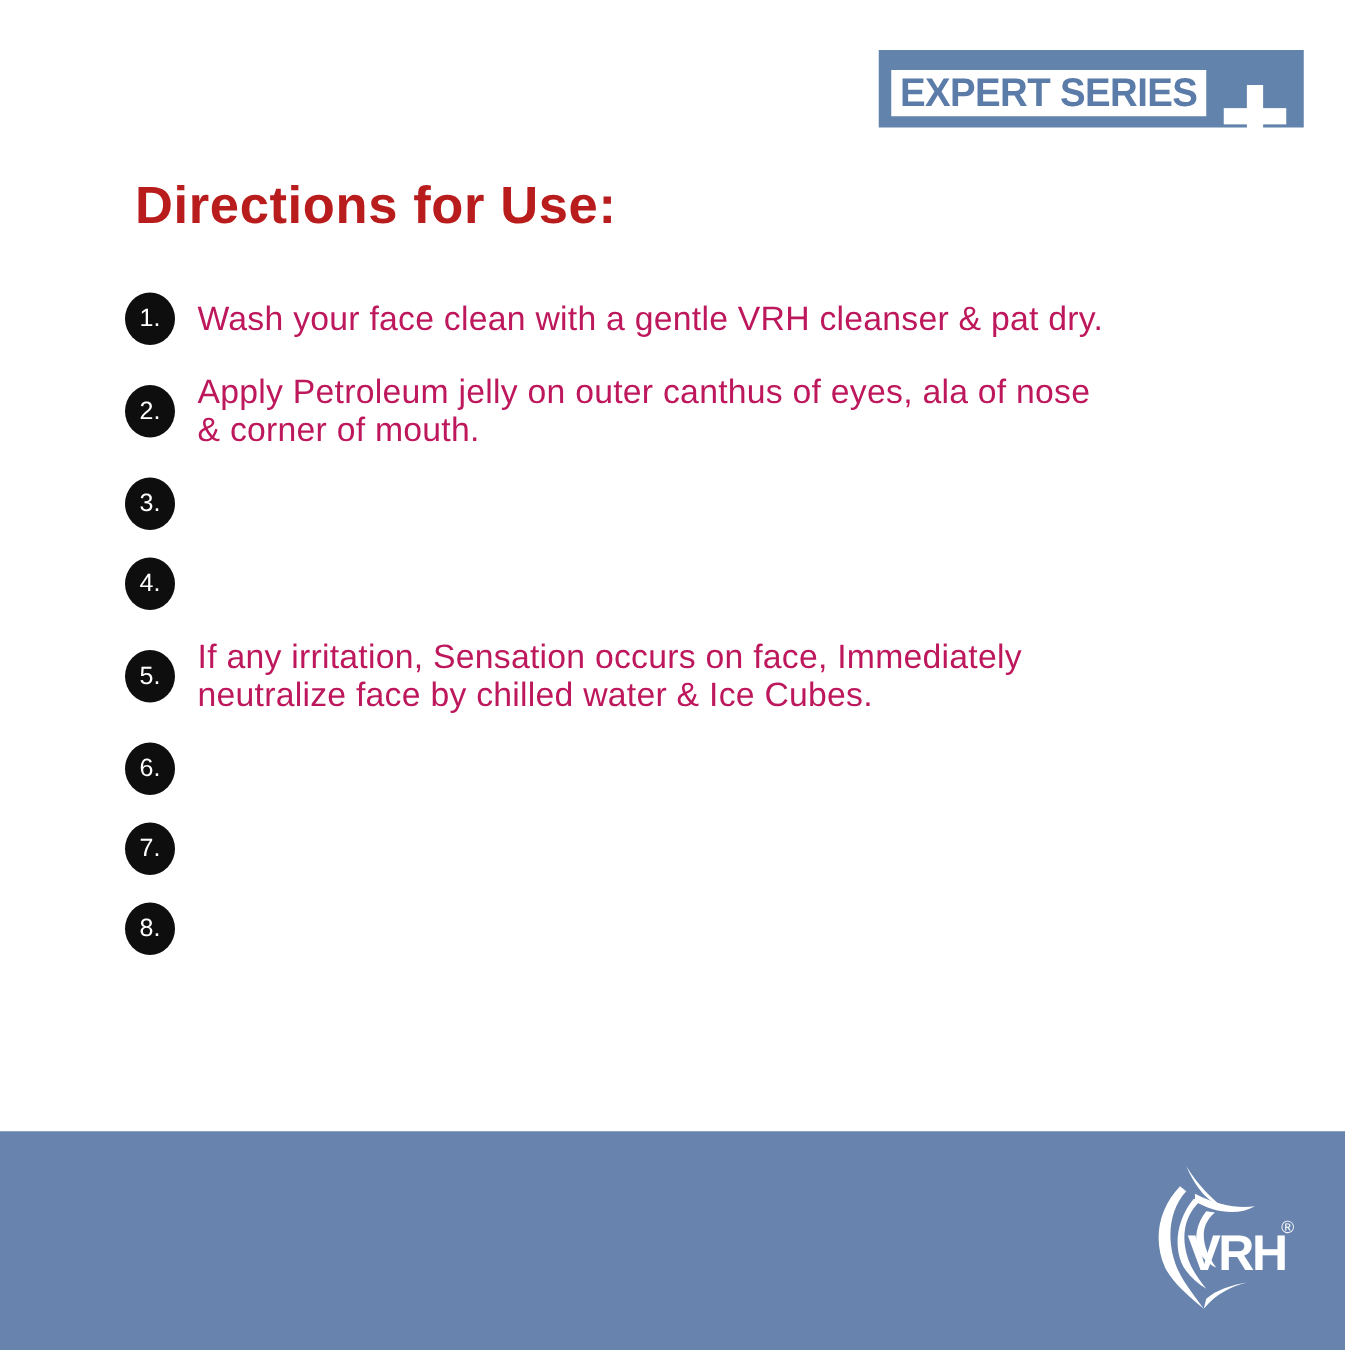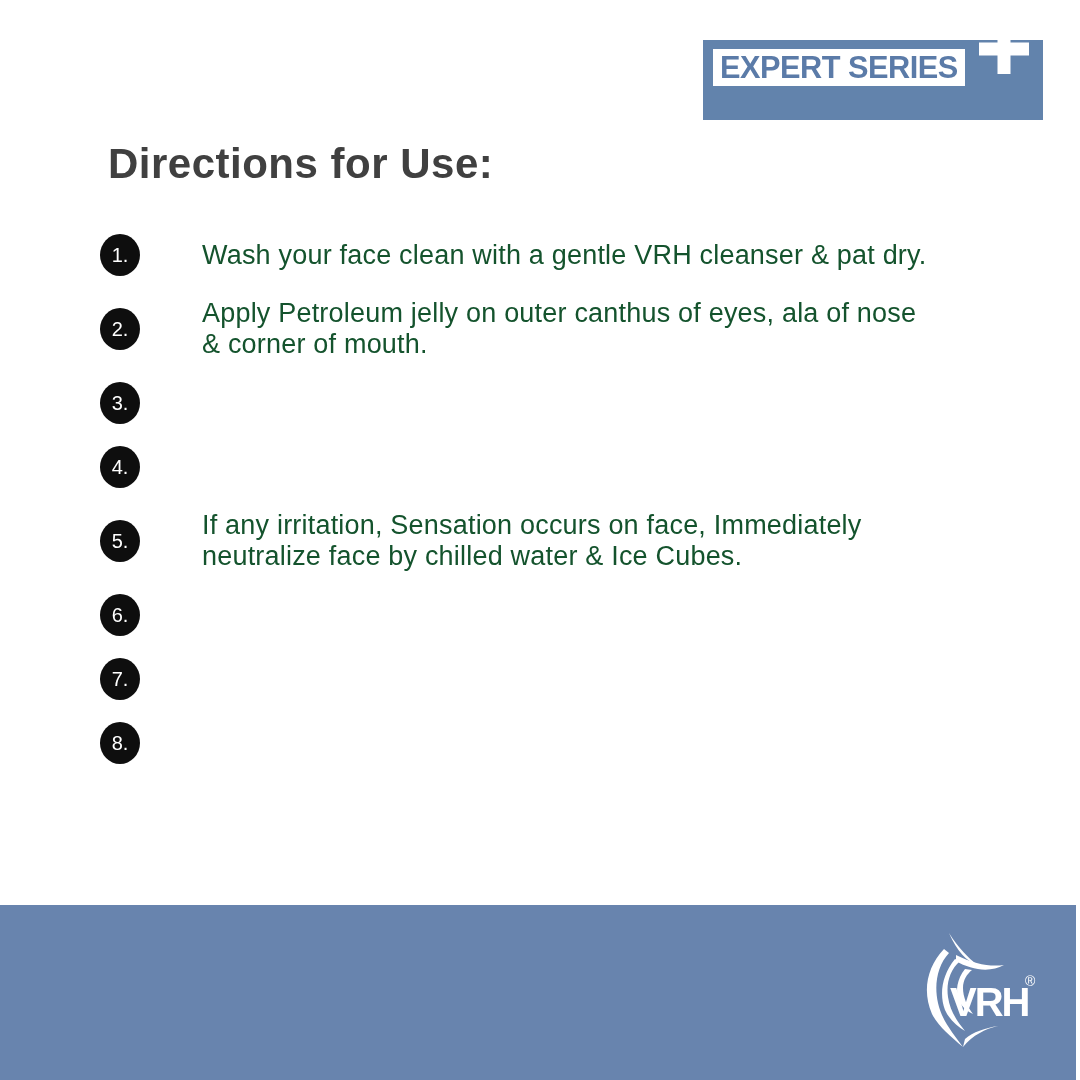--- a/index.html
+++ b/index.html
@@ -10,24 +10,24 @@
     font-family: "Liberation Sans", sans-serif;
     overflow: hidden;
   }
 
   
   .badge {
     position: absolute;
     top: 40px;
     left: 703px;
     width: 340px;
-    height: 80px;
+    height: 62px;
     background: #6283ac;
     display: flex;
-    align-items: flex-start;
+    align-items: flex-end;
     padding: 9px 0 9px 10px;
   }
   .badge-label-box {
     background: #ffffff;
     flex: 1;
     display: flex;
     align-items: center;
     justify-content: center;
   }
   .badge-label {
@@ -51,21 +51,21 @@
   .badge-plus::before { width: 50px; height: 13px; transform: translate(-50%,-50%); }
   .badge-plus::after  { width: 13px; height: 50px; transform: translate(-50%,-50%); }
 
   
   .page-title {
     position: absolute;
     left: 108px;
     top: 140px;
     font-size: 42px;
     line-height: 48px;
-    color: #404040;
+    color: #b91c1c;
     letter-spacing: 0.5px;
   }
 
   
   .steps {
     position: absolute;
     left: 100px;
     top: 234px;
     width: 920px;
     display: flex;
@@ -85,25 +85,24 @@
     background: #0e0e0e;
     color: #ffffff;
     font-size: 20px;
     display: flex;
     align-items: center;
     justify-content: center;
   }
   .step-text {
     font-size: 27px;
     line-height: 31px;
-    color: #14532d;
+    color: #be185d;
     letter-spacing: 0.2px;
     white-space: pre-line;
     max-width: 850px;
-    margin-left: 44px;
   }
 
   
   .footer {
     position: absolute;
     left: 0;
     top: 905px;
     width: 1076px;
     height: 175px;
     background: #6884ae;

